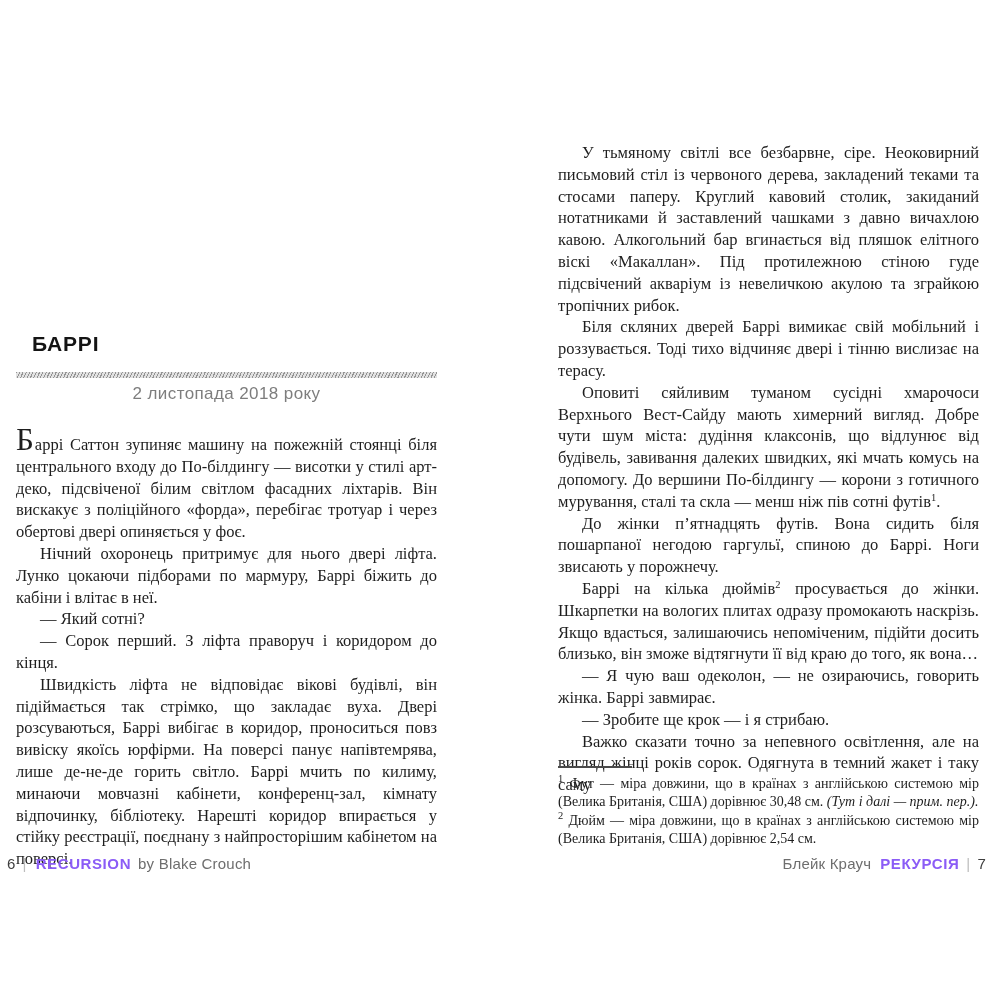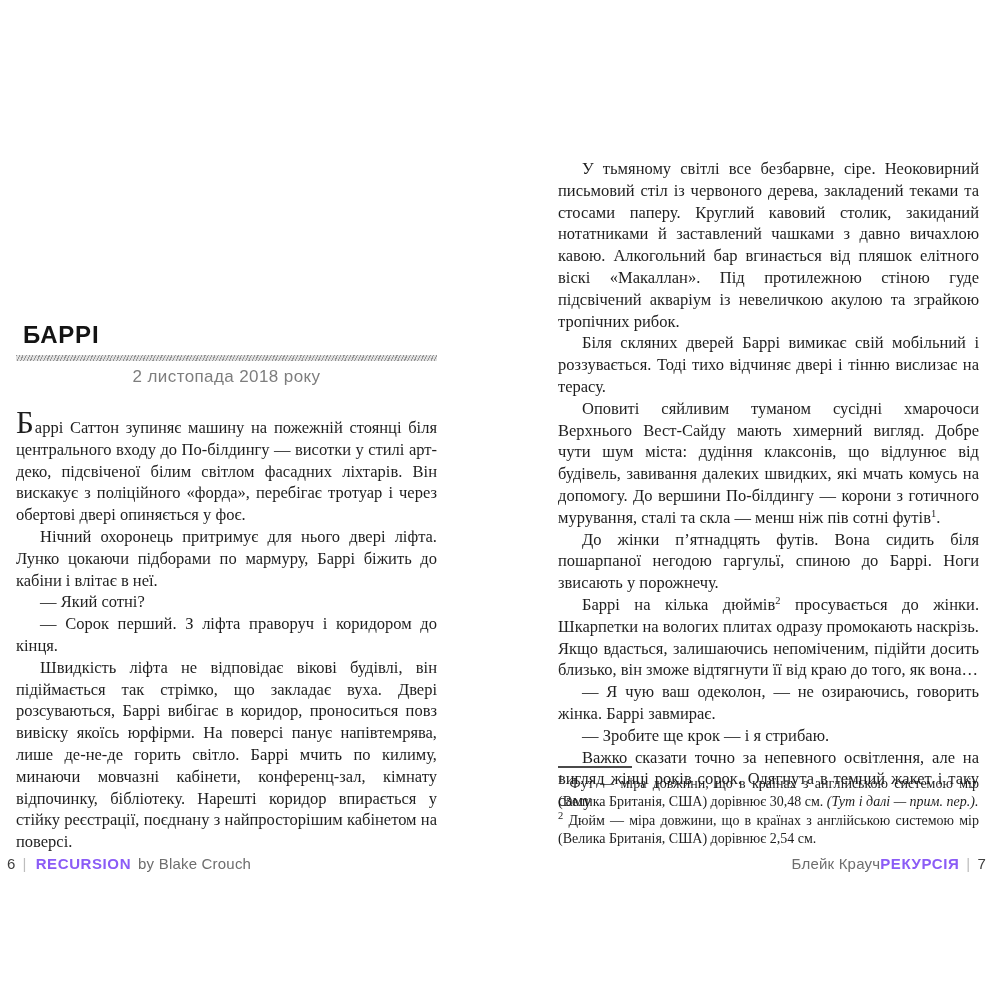--- a/index.html
+++ b/index.html
@@ -3,25 +3,25 @@
 <meta charset="utf-8">
 <style>
   html,body{margin:0;padding:0;background:#ffffff;}
   .canvas{
     position:relative;width:1000px;height:1000px;overflow:hidden;
     background:var(--page-bg,#ffffff);
     font-family:"Liberation Serif",serif;
     color:var(--body-text,#1e1e1e);
   }
   .page-left{position:absolute;left:16px;top:316px;width:421px;}
-  .page-right{position:absolute;left:558px;top:156px;width:421px;}
+  .page-right{position:absolute;left:558px;top:140px;width:421px;}
 
   .chapter-title{
-    margin:7px;font-family:"Liberation Sans",sans-serif;
-    font-size:24px;line-height:24px;font-weight:700;
+    margin:16px;font-family:"Liberation Sans",sans-serif;
+    font-size:21px;line-height:24px;font-weight:700;
     letter-spacing:.8px;color:var(--heading-text,#141414);
   }
   .chapter-rule{
     margin-top:8px;height:6px;
     background:repeating-linear-gradient(115deg,var(--rule-dark,#949494) 0 1px,var(--rule-light,#e2e2e2) 1px 3px);
   }
   .chapter-date{
     margin-top:6px;text-align:center;
     font-family:"Liberation Sans",sans-serif;font-size:17px;line-height:20px;
     color:var(--muted-gray,#7d7d7d);letter-spacing:.4px;
@@ -52,21 +52,21 @@
     font-family:"Liberation Sans",sans-serif;font-size:15px;
     letter-spacing:.2px;color:var(--footer-gray,#6e6e6e);white-space:nowrap;
   }
   .footer-left{left:7px;}
   .footer-right{left:558px;width:428px;text-align:right;}
   .footer .pg{color:#3e3e3e;}
   .footer .divider{color:var(--divider-gray,#bdbdbd);padding:0 7px;}
   .footer .book-title{font-weight:700;color:#8b5cf6;letter-spacing:.6px;}
   .footer-left .book-title{margin-left:2px;}
   .footer-left .byline{margin-left:7px;}
-  .footer-right .book-title{margin-left:0;}
+  .footer-right .book-title{margin-left:9px;}
 </style>
 </head>
 <body>
 
 <div class="canvas">
 
   <section class="page-left">
     <h1 class="chapter-title">БАРРІ</h1>
     <div class="chapter-rule"></div>
     <div class="chapter-date">2 листопада 2018 року</div>

